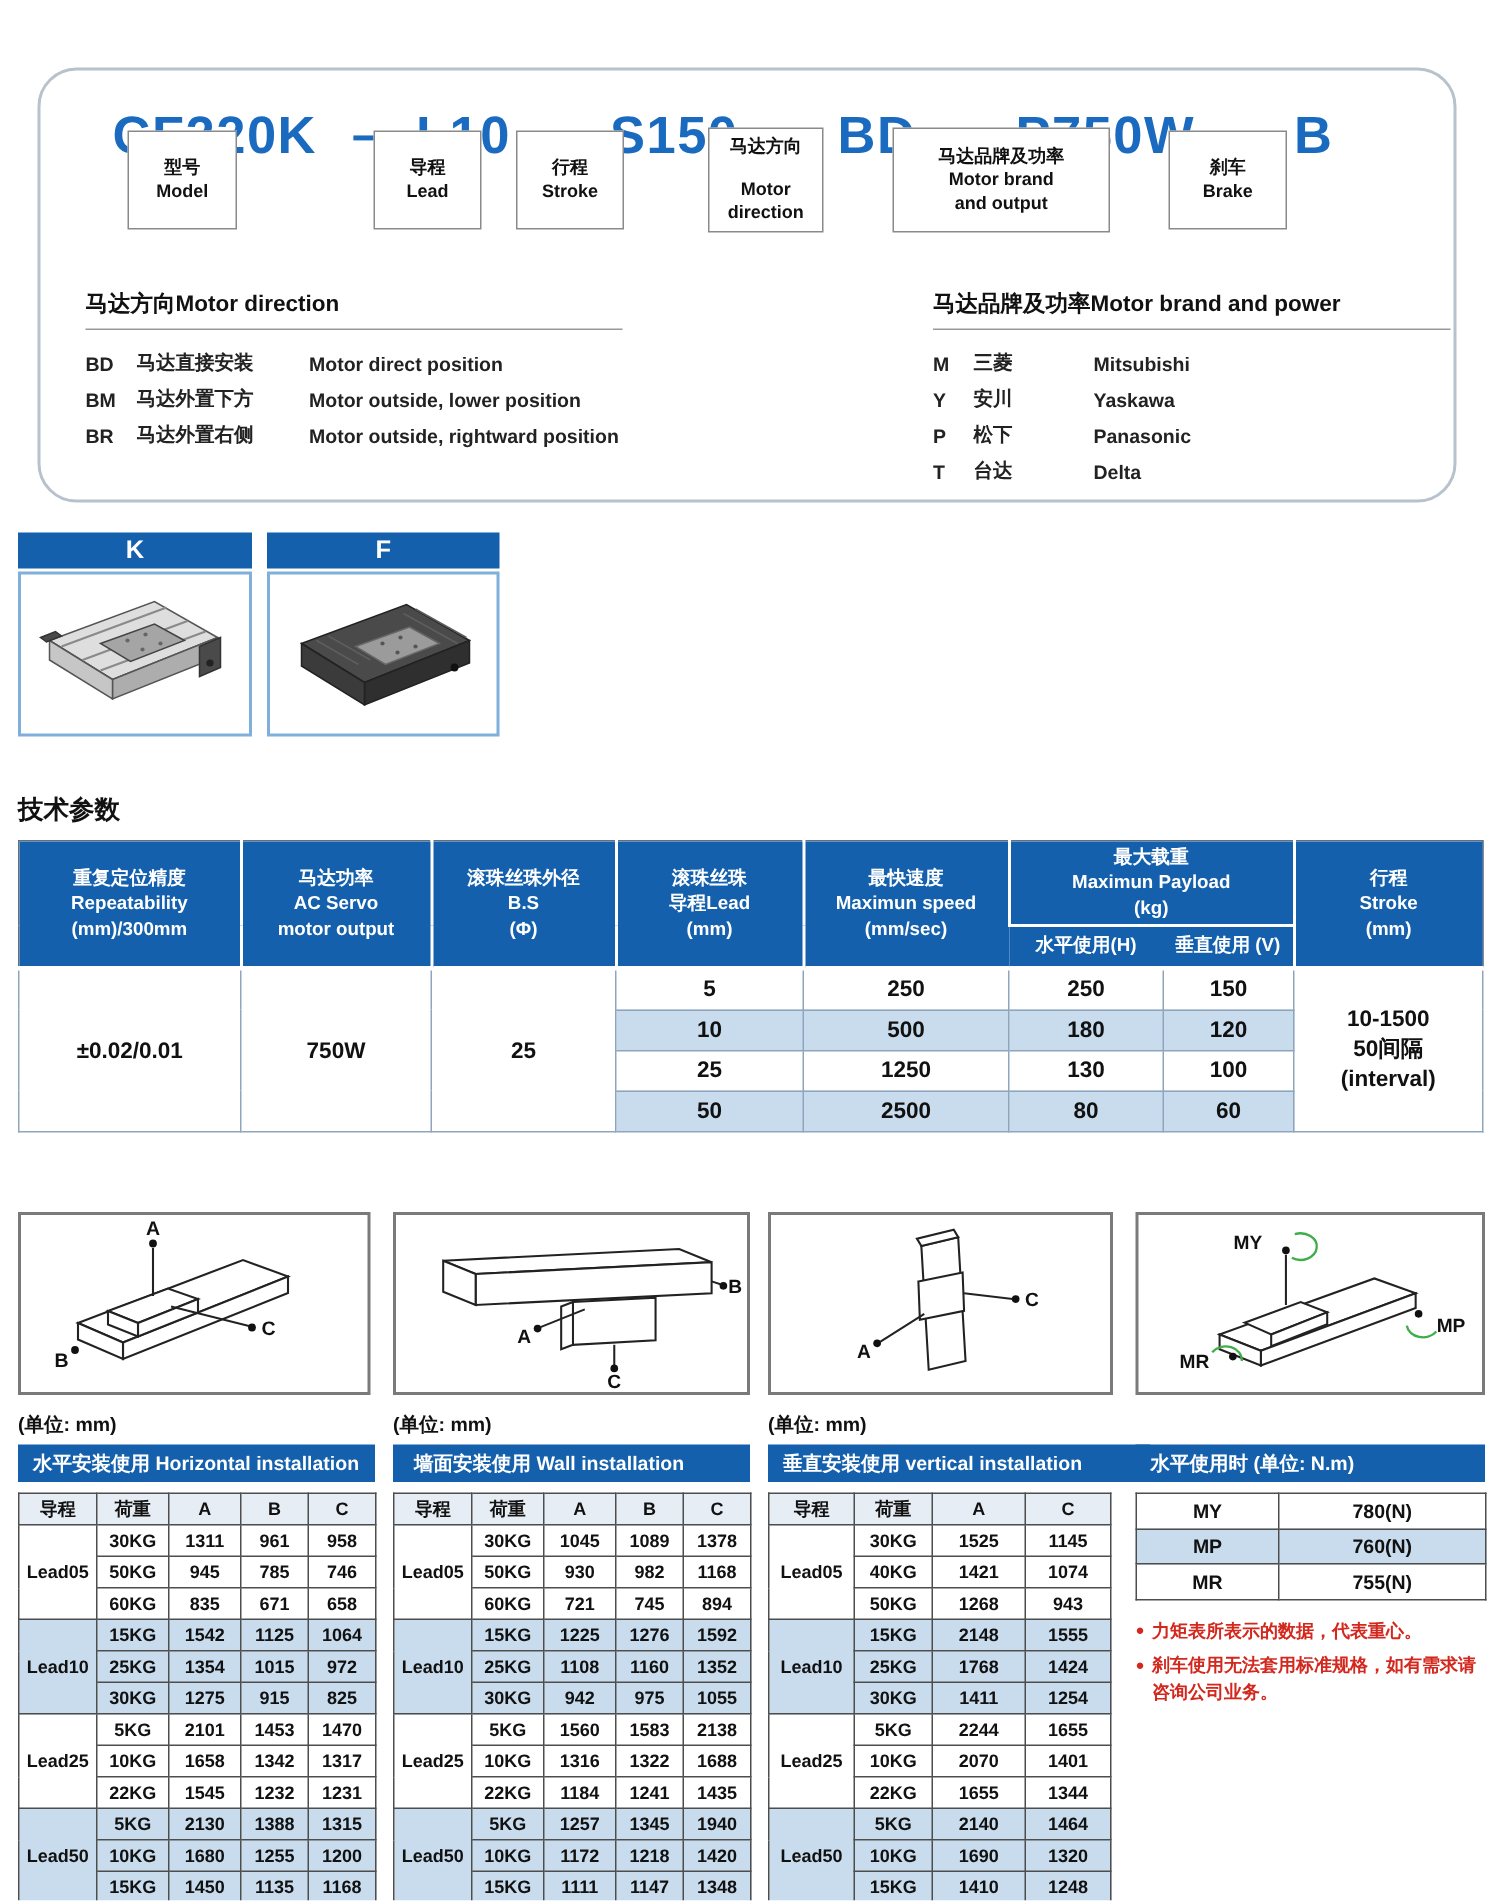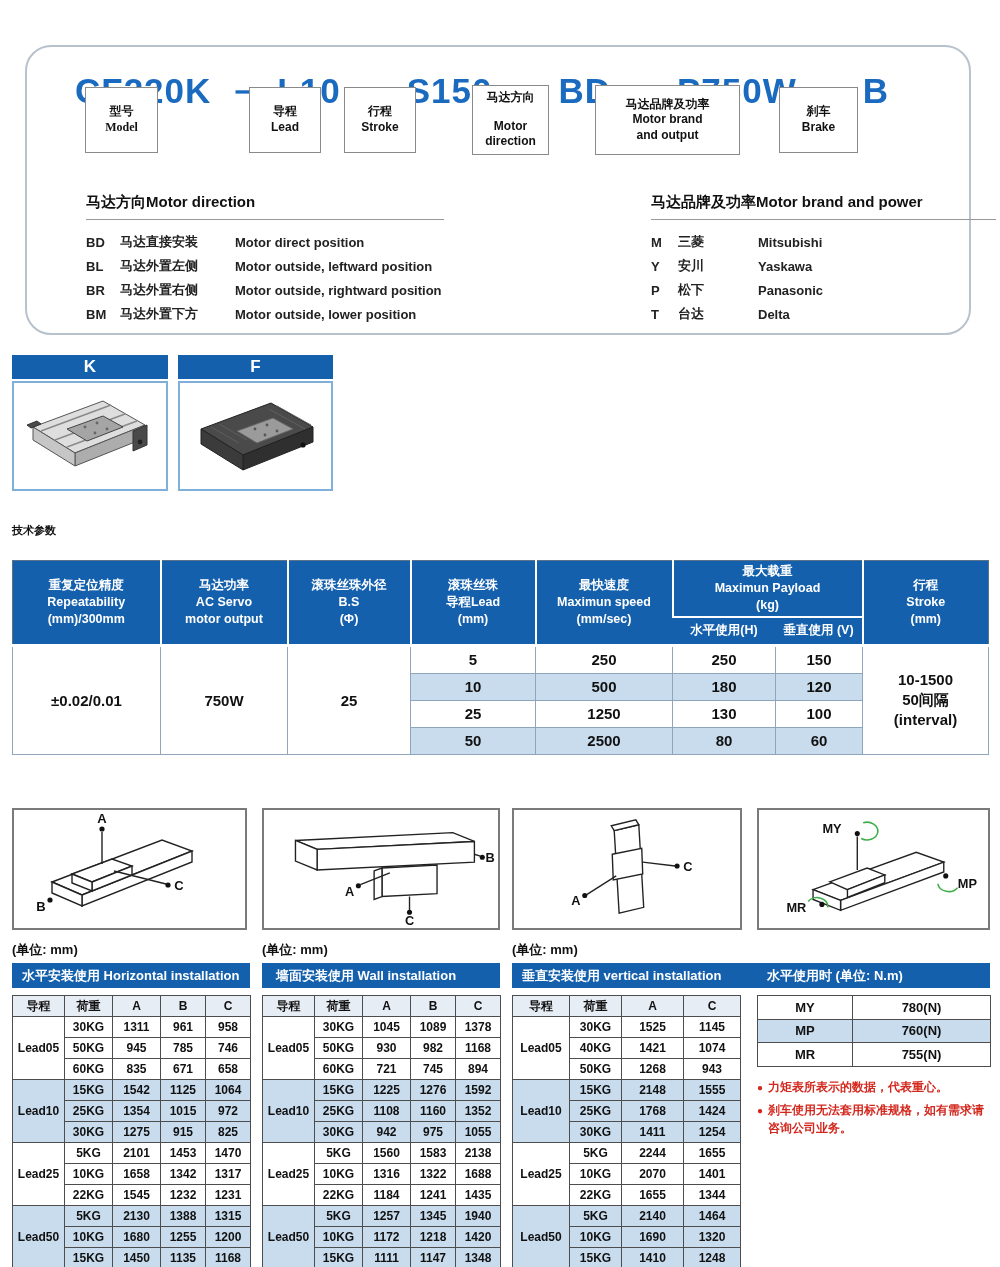--- a/index.html
+++ b/index.html
@@ -8,40 +8,40 @@
   .pre{white-space:pre-line;}
 
   
   .top-panel{position:absolute;left:25px;top:45px;width:946px;height:290px;
              border:2px solid #b8c2cd;border-radius:26px;background:#fff;box-sizing:border-box;}
   .model-line{position:absolute;left:48px;top:20px;display:flex;align-items:center;gap:15px;
               font-size:35px;font-weight:bold;color:#1a6bc0;letter-spacing:1px;}
   .part-box{position:absolute;border:1px solid #8a8a8a;background:#fff;box-sizing:border-box;
             display:flex;flex-direction:column;align-items:center;justify-content:center;
             text-align:center;font-size:12px;font-weight:bold;line-height:1.3;color:#111;}
-  .legend{position:absolute;top:146px;margin-left:29px;}
+  .legend{position:absolute;top:146px;}
   .legend-title{font-size:15px;font-weight:bold;color:#111;}
   .legend-rule{border-bottom:1.5px solid #999;margin-top:7px;}
   .legend-items{margin-top:10px;}
   .legend-row{display:grid;align-items:center;height:24px;font-size:13px;font-weight:bold;color:#222;}
   .legend-left{left:30px;width:358px;}
   .legend-left .legend-row{grid-template-columns:34px 115px auto;}
   .legend-right{left:595px;width:345px;}
   .legend-right .legend-row{grid-template-columns:27px 80px auto;}
 
   
   .view-card{position:absolute;top:355px;}
   .view-bar{height:24px;background:#1460ad;color:#fff;font-weight:bold;font-size:17px;
             display:flex;align-items:center;justify-content:center;}
   .view-img{margin-top:2px;height:110px;border:2px solid #7fb0dc;background:#fff;box-sizing:border-box;
             display:flex;align-items:center;justify-content:center;}
   .view-img svg{width:150px;height:102px;}
 
   
-  .sec-title{position:absolute;left:12px;font-size:11px;font-weight:bold;color:#111;}
+  .sec-title{position:absolute;left:12px;font-size:17px;font-weight:bold;color:#111;}
 
   
   .tech-table{position:absolute;left:12px;top:560px;width:976px;border-collapse:collapse;
               table-layout:fixed;border:1px solid #5c7288;}
   .tech-table th{background:#1460ad;color:#fff;font-size:12.5px;font-weight:bold;text-align:center;
                  vertical-align:middle;white-space:pre-line;padding:2px;border-left:2px solid #fff;
                  border-bottom:3px solid #fff;line-height:1.35;}
   .tech-table th:first-child{border-left:none;}
   .tech-table thead tr:first-child th{height:44px;}
   .tech-table th.group{border-bottom:2px solid #fff;}
@@ -91,21 +91,21 @@
       <span>－</span>
       <span>S150</span>
       <span>－</span>
       <span>BD</span>
       <span>－</span>
       <span>P750W</span>
       <span>－</span>
       <span>B</span>
     </div>
 
-    <div class="part-box" style="left:58px;top:40px;width:73px;height:66px;font-family:Liberation Serif, serif;">
+    <div class="part-box" style="left:58px;top:40px;width:73px;height:66px;">
       <div>型号</div>
       <div class="pre">Model</div>
     </div>
     <div class="part-box" style="left:222px;top:40px;width:72px;height:66px;">
       <div>导程</div>
       <div class="pre">Lead</div>
     </div>
     <div class="part-box" style="left:317px;top:40px;width:72px;height:66px;">
       <div>行程</div>
       <div class="pre">Stroke</div>
@@ -128,33 +128,28 @@
     <div class="legend legend-left">
       <div class="legend-title">马达方向Motor direction</div>
       <div class="legend-rule"></div>
       <div class="legend-items">
         <div class="legend-row">
           <span>BD</span>
           <span>马达直接安装</span>
           <span>Motor direct position</span>
         </div>
         <div class="legend-row">
-          <span>BL</span>
-          <span>马达外置左侧</span>
-          <span>Motor outside, leftward position</span>
+          <span>BM</span>
+          <span>马达外置下方</span>
+          <span>Motor outside, lower position</span>
         </div>
         <div class="legend-row">
           <span>BR</span>
           <span>马达外置右侧</span>
           <span>Motor outside, rightward position</span>
-        </div>
-        <div class="legend-row">
-          <span>BM</span>
-          <span>马达外置下方</span>
-          <span>Motor outside, lower position</span>
         </div>
       </div>
     </div>
 
     <div class="legend legend-right">
       <div class="legend-title">马达品牌及功率Motor brand and power</div>
       <div class="legend-rule"></div>
       <div class="legend-items">
         <div class="legend-row">
           <span>M</span>

